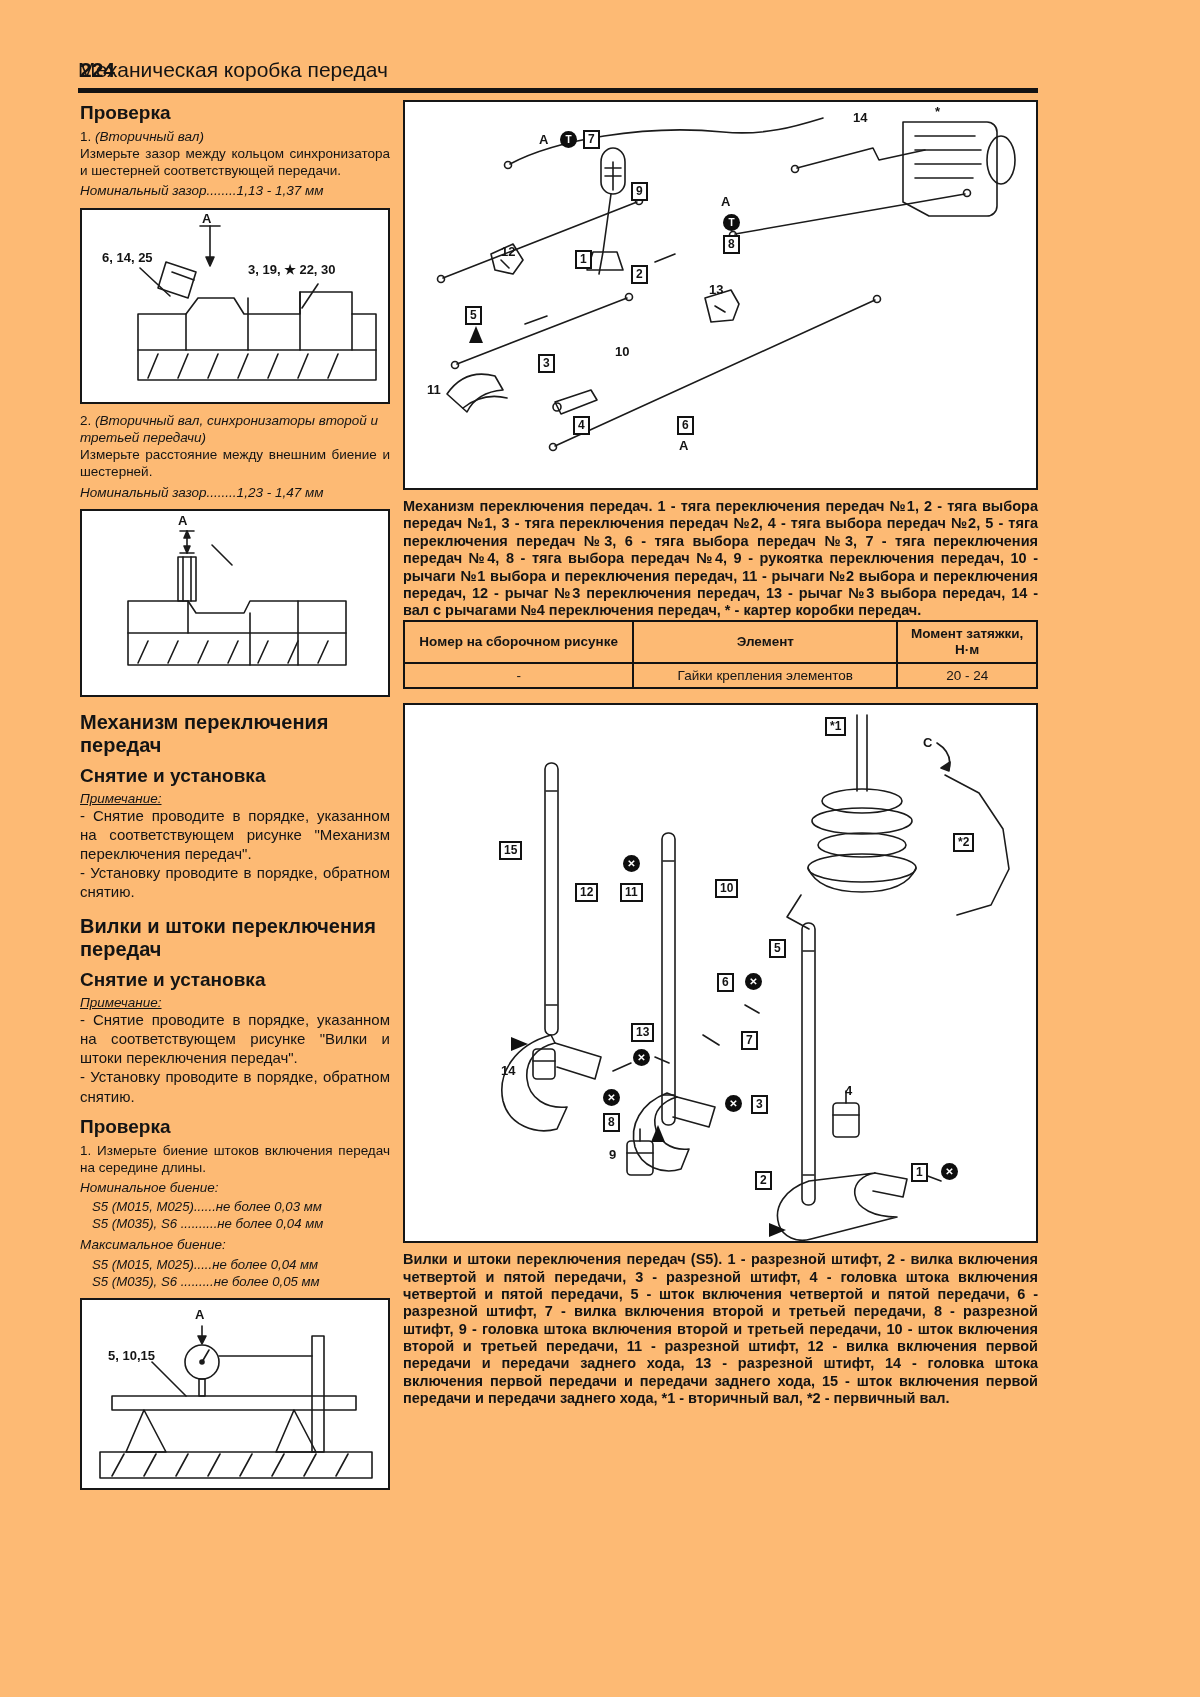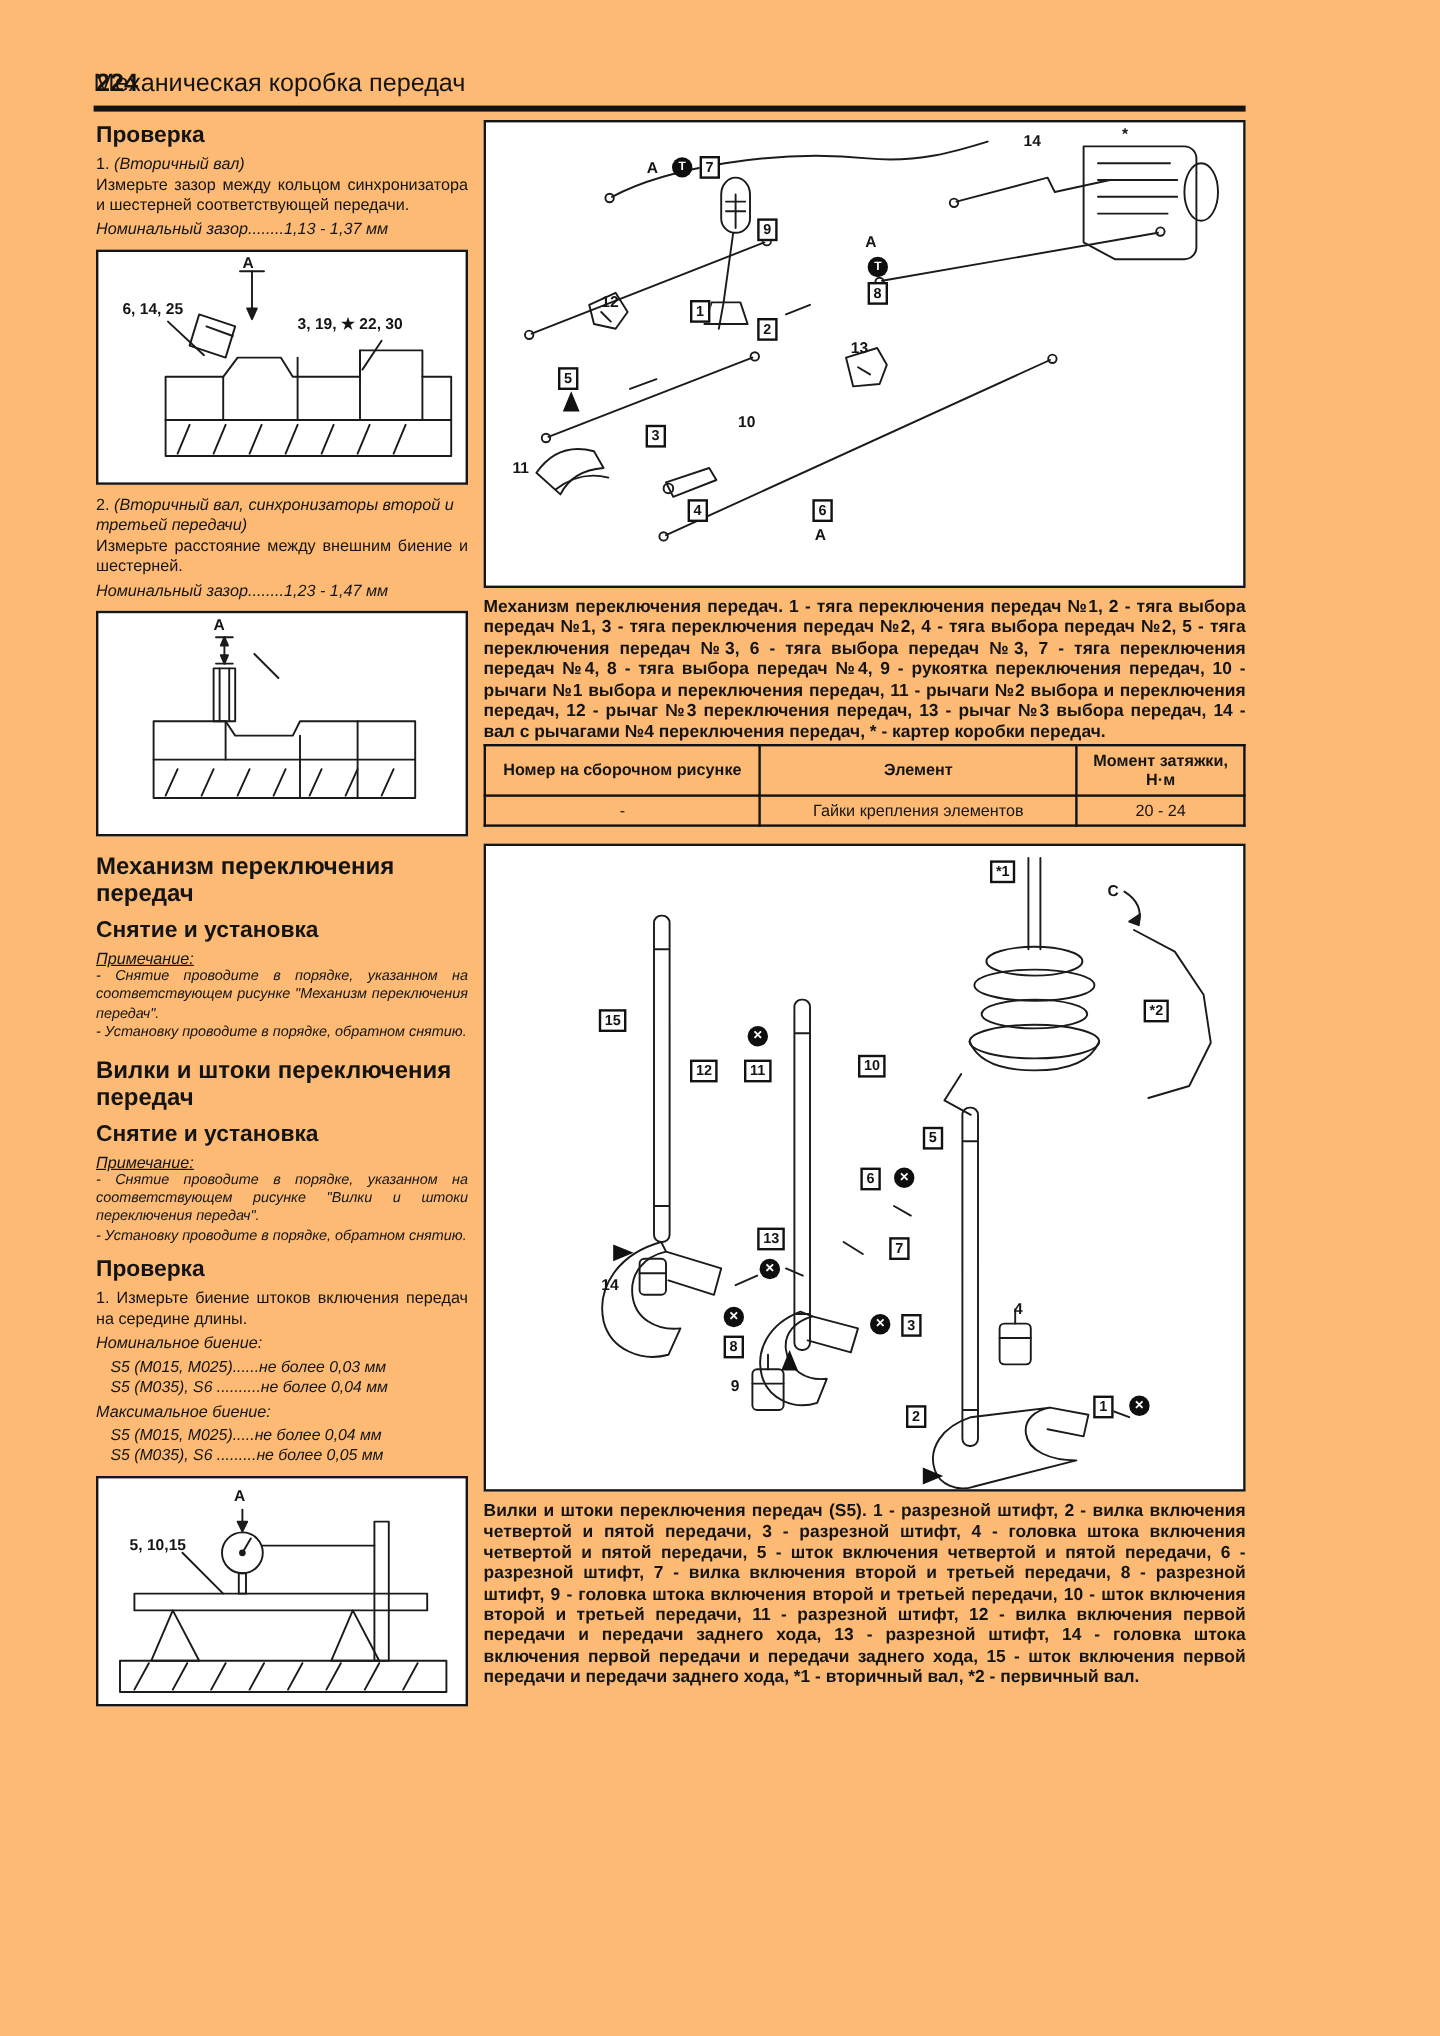--- a/index.html
+++ b/index.html
@@ -15,21 +15,21 @@
   .right-col { position:absolute; left:403px; top:100px; width:635px; }
 
   .h-big { font-size:20px; font-weight:bold; line-height:1.15; margin:14px 0 4px; }
   .h-med { font-size:19px; font-weight:bold; margin:8px 0 4px; }
   .body-p { font-size:13.5px; line-height:1.27; text-align:justify; }
   .step-line { font-size:13.5px; line-height:1.27; margin-top:2px; }
   .it { font-style:italic; }
   .spec { font-style:italic; font-size:13.5px; line-height:1.3; margin:3px 0; }
   .spec-row { font-style:italic; font-size:13.2px; line-height:1.28; padding-left:12px; white-space:nowrap; }
   .note-label { font-style:italic; font-size:13.5px; text-decoration:underline; margin-top:4px; }
-  .note { font-style:italic; font-size:12px; line-height:1.27; text-align:justify; }
+  .note { font-size:15px; line-height:1.27; text-align:justify; }
 
   .fig { position:relative; border:2px solid #161616; background:#fff; margin:8px 0; }
   .fig svg { display:block; }
 
   .co { position:absolute; z-index:3; }
   .co.plain { font-weight:bold; font-size:13px; white-space:nowrap; }
   .co.box { border:2px solid #121212; background:#fff; font-weight:bold; font-size:12px;
             min-width:14px; height:19px; line-height:15px; padding:0 3px; text-align:center; white-space:nowrap; }
   .co.dot { width:17px; height:17px; border-radius:50%; background:#0e0e0e; color:#fff;
             font-size:10px; font-weight:bold; line-height:17px; text-align:center; }

